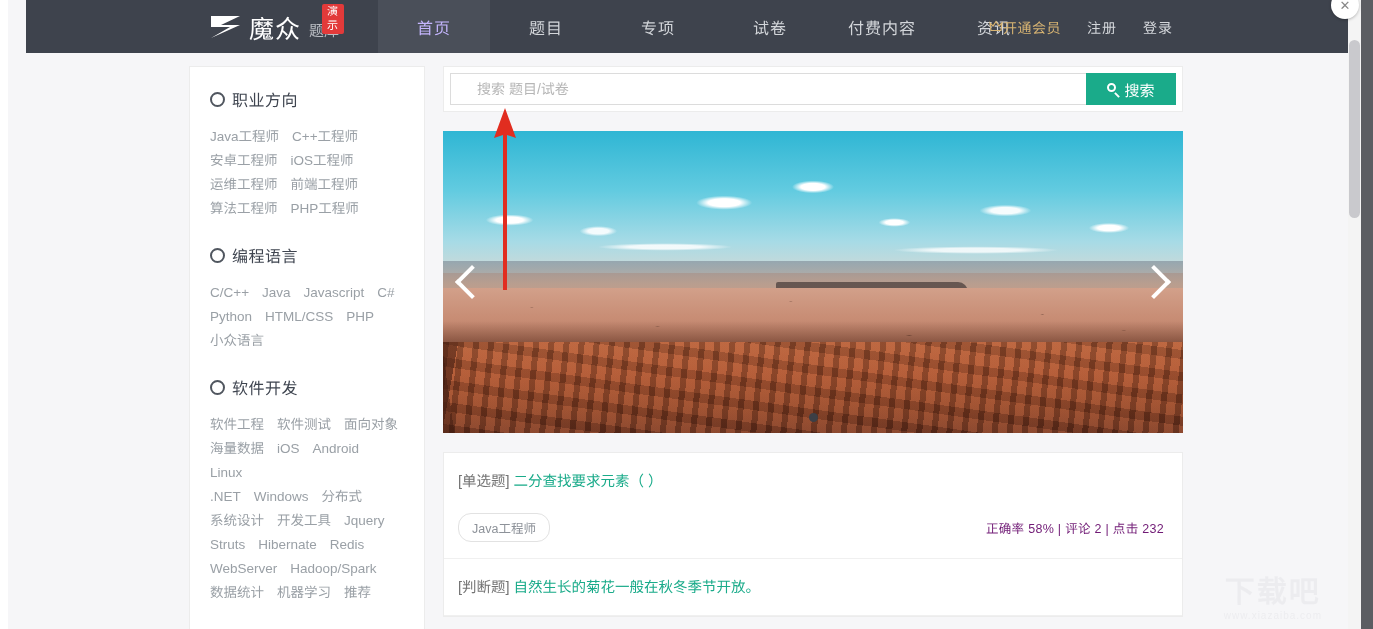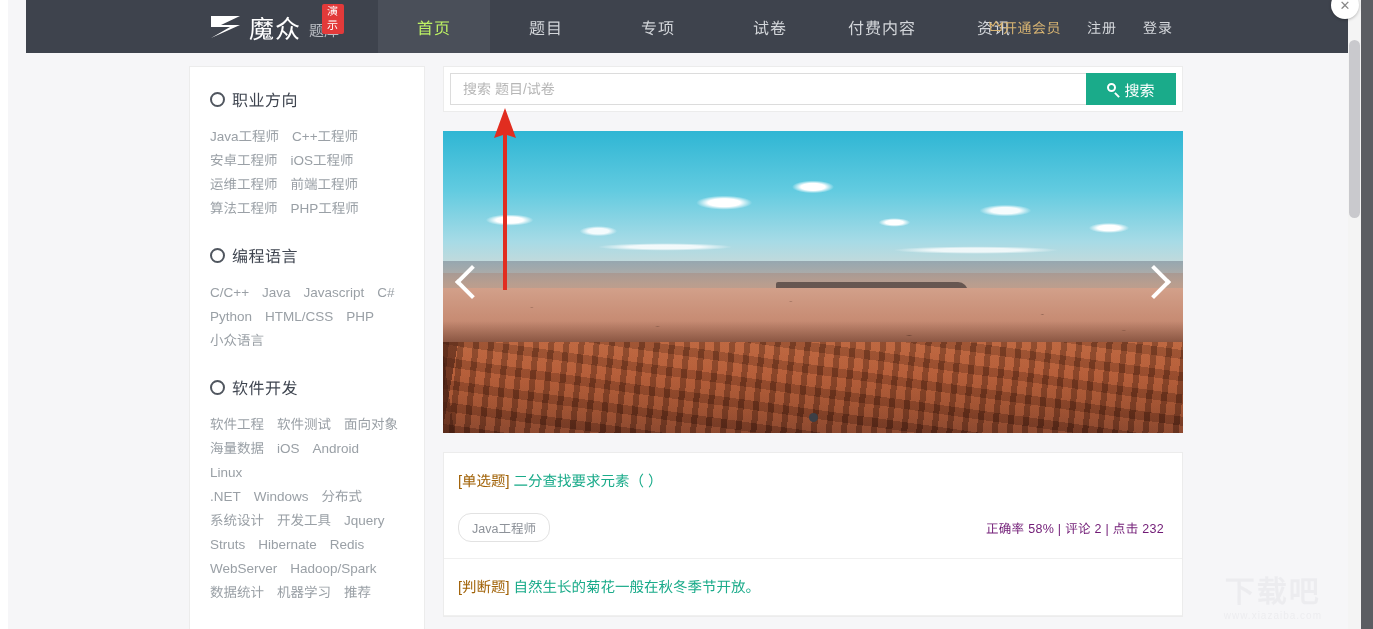--- a/index.html
+++ b/index.html
@@ -71,21 +71,21 @@
     letter-spacing:1px;
   }
   .nav-menu{
     position:absolute;left:352px;top:0;height:53px;display:flex;
   }
   .nav-item{
     height:53px;min-width:68px;padding:0 22px;
     display:flex;align-items:center;justify-content:center;
     color:#d3d6da;font-size:16px;letter-spacing:1px;cursor:pointer;
   }
-  .nav-item.active{background:#4a4f59;color:#bef264;}
+  .nav-item.active{background:#4a4f59;color:#c4b5fd;}
   .nav-right{
     position:absolute;right:210px;top:0;height:53px;
     display:flex;align-items:center;gap:26px;
   }
   .nav-vip{
     color:#d6b372;font-size:14px;display:flex;align-items:center;
     cursor:pointer;letter-spacing:.5px;
   }
   .crown-icon{display:inline-block;line-height:1;font-size:13px;}
   .nav-link{color:#d3d6da;font-size:14px;cursor:pointer;letter-spacing:1px;}
@@ -126,21 +126,21 @@
   .main{
     position:absolute;left:435px;top:13px;width:740px;
   }
   .searchbar{
     display:flex;width:740px;height:46px;background:#fff;
     border:1px solid #ececec;box-sizing:border-box;
     align-items:stretch;padding:6px;
   }
   .search-input{
     flex:1;border:1px solid #dcdcdc;border-right:none;
-    padding:0 12px;font-size:14px;color:#333;outline:none;
+    padding:0 26px;font-size:14px;color:#333;outline:none;
     font-family:"Liberation Sans","DejaVu Sans",sans-serif;
     background:#fff;
   }
   .search-input::placeholder{color:#b6b6b6;}
   .search-btn{
     width:90px;background:#1aab8a;color:#fff;border:none;
     display:flex;align-items:center;justify-content:center;gap:5px;
     font-size:15px;cursor:pointer;
     font-family:"Liberation Sans","DejaVu Sans",sans-serif;
   }
@@ -241,21 +241,21 @@
     border:1px solid #ececec;box-sizing:border-box;
   }
   .panel-head{
     height:45px;display:flex;align-items:center;
     border-bottom:1px solid #f0f0f0;padding-left:14px;
   }
   .panel-bar{width:3px;height:17px;background:#1aab8a;margin-right:9px;}
   .panel-title{font-size:15px;color:#444;letter-spacing:.5px;}
   .q-item{padding:18px 18px 16px 14px;border-bottom:1px solid #f0f0f0;}
   .q-title{font-size:14.5px;color:#1aab8a;cursor:pointer;line-height:1.5;}
-  .q-type{color:#a16207;}
+  .q-type{color:#737373;}
   .q-meta{
     display:flex;align-items:center;justify-content:space-between;
     margin-top:20px;
   }
   .q-tag{
     display:inline-block;border:1px solid #e2e2e2;border-radius:13px;
     padding:4px 13px;font-size:12.5px;color:#8d9299;background:#fff;cursor:pointer;
   }
   .q-stats{font-size:12.5px;color:#701a75;letter-spacing:.3px;}
 

